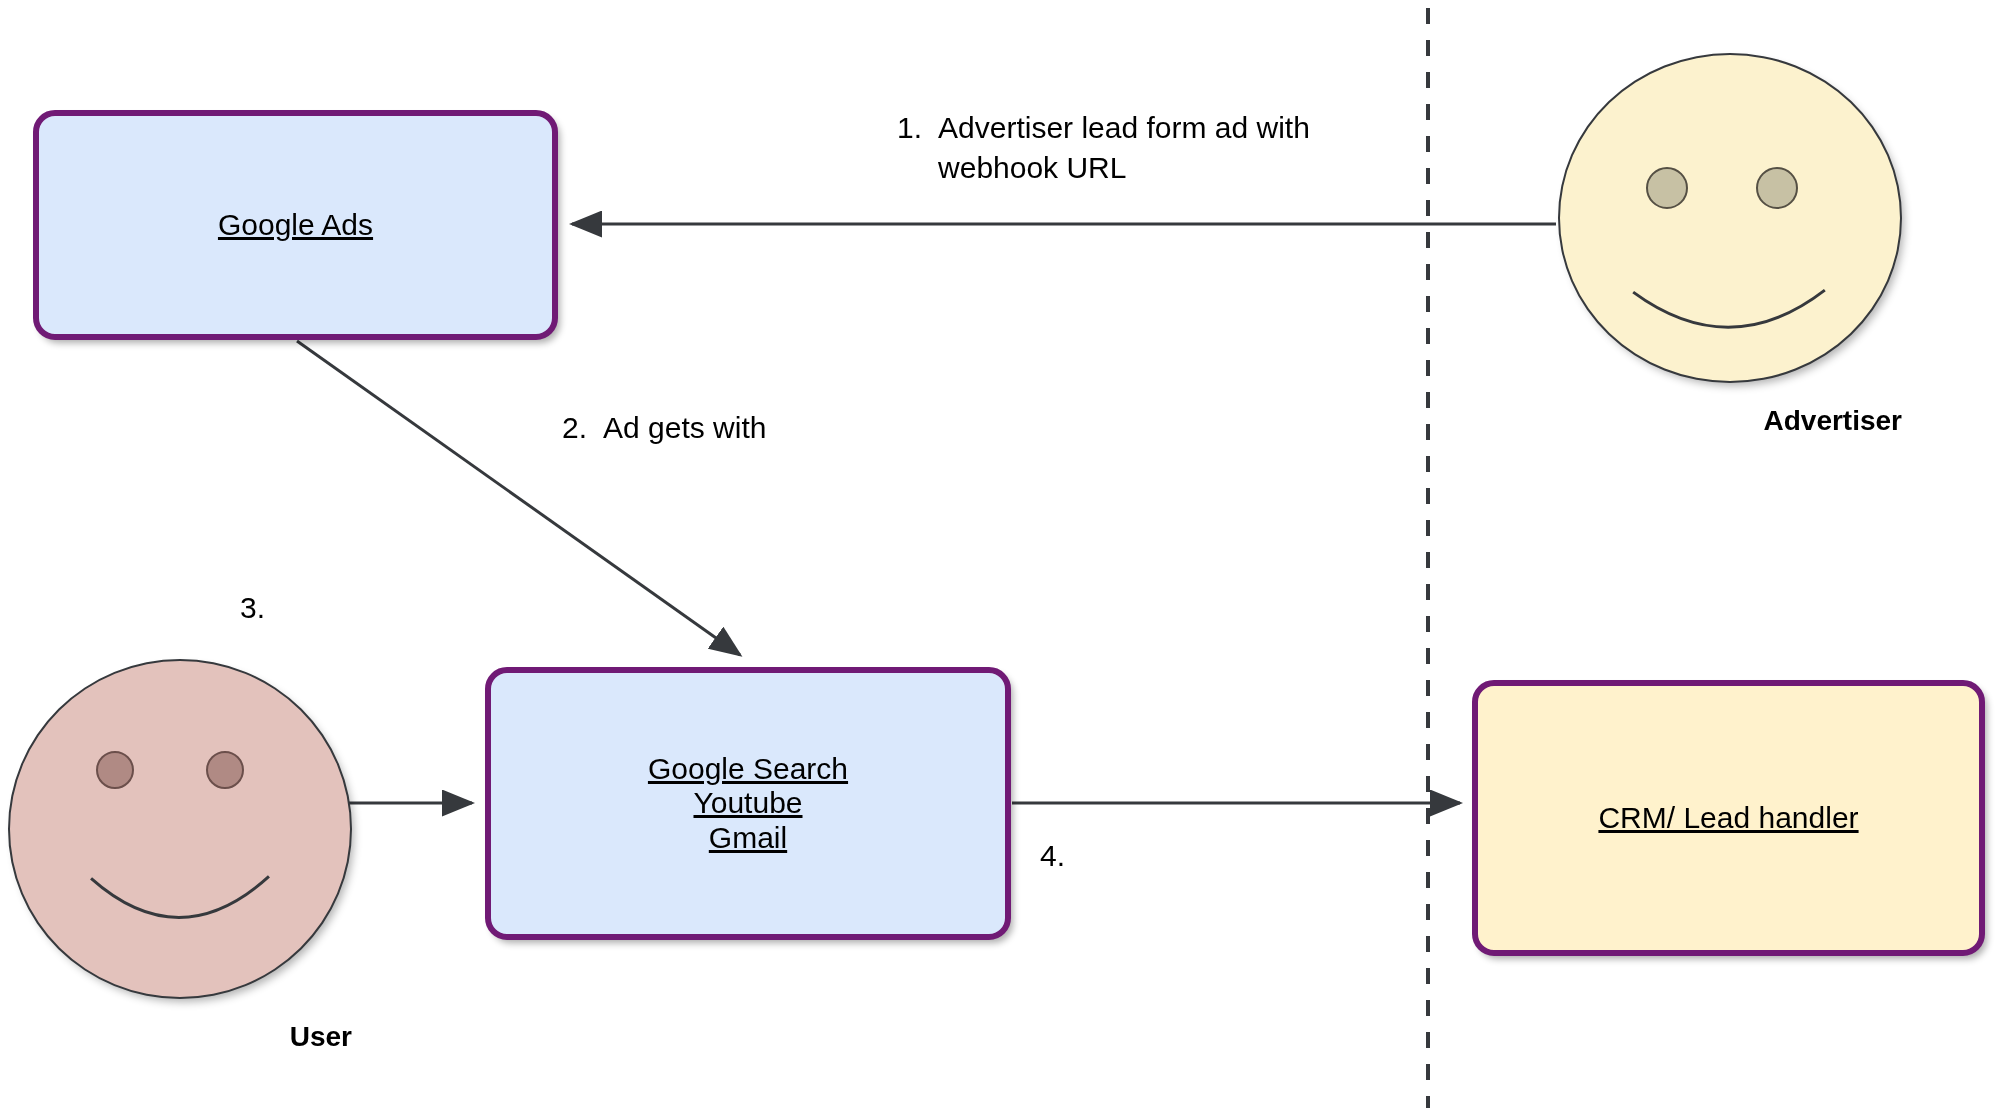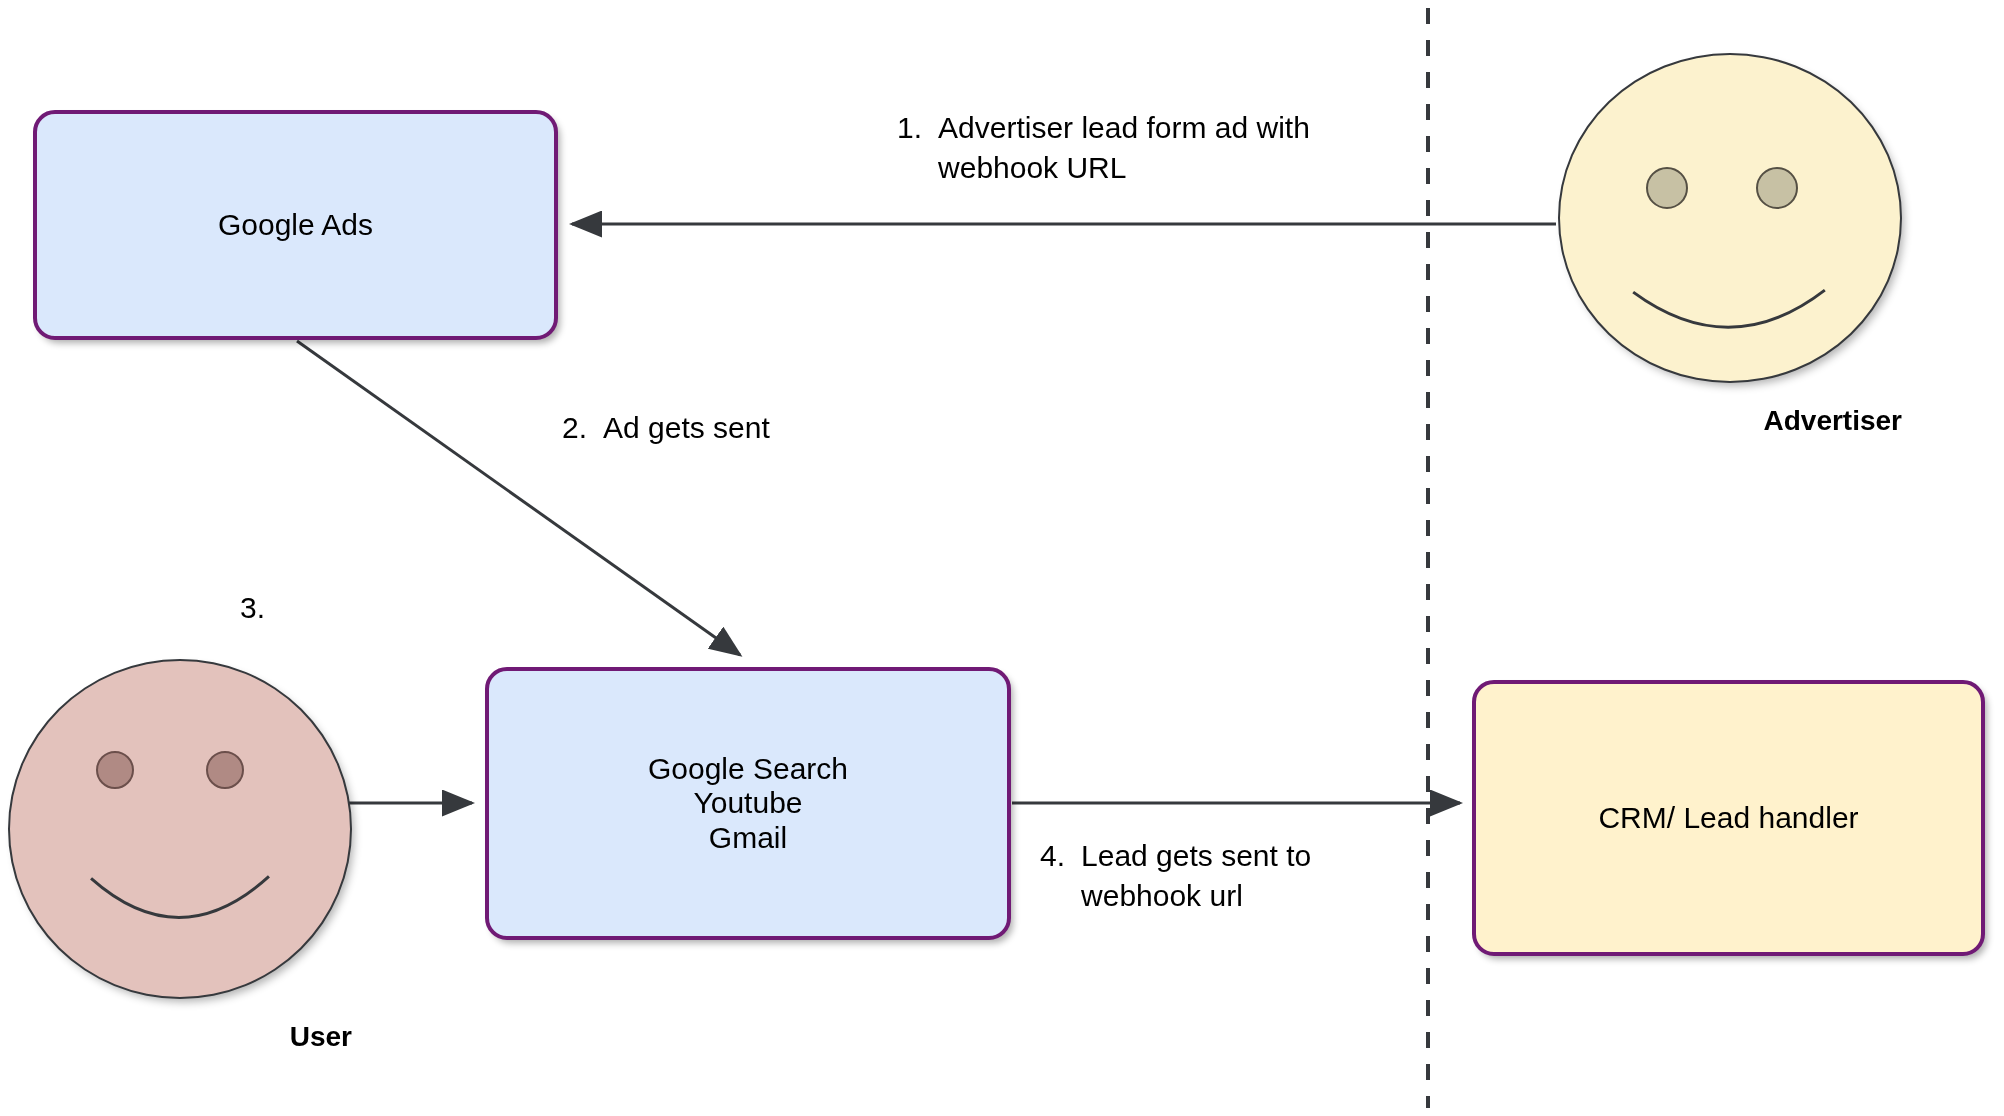--- a/index.html
+++ b/index.html
@@ -25,30 +25,31 @@
     top: 0;
     width: 2004px;
     height: 1116px;
     pointer-events: none;
   }
 
   
   .node-box {
     position: absolute;
     box-sizing: border-box;
-    border: 4px solid #701a75;
+    border: 6px solid #701a75;
     border-radius: 22px;
     display: flex;
     align-items: center;
     justify-content: center;
     text-align: center;
     box-shadow: 4px 5px 7px -2px rgba(0,0,0,0.32);
     font-size: 30px;
     line-height: 1.15;
     color: #000;
+    text-decoration: underline;
   }
   #box-google-ads {
     left: 33px;  top: 110px;
     width: 525px; height: 230px;
     background: #dae8fc;
   }
   #box-google-properties {
     left: 485px; top: 667px;
     width: 526px; height: 273px;
     background: #dae8fc;
@@ -204,25 +205,24 @@
     <div class="actor-label">User</div>
   </div>
 
   <div class="edge-label" id="label-step1">
     <span class="num">1.</span>
     <span class="txt">Advertiser lead form ad with webhook URL</span>
   </div>
 
   <div class="edge-label" id="label-step2">
     <span class="num">2.</span>
-    <span class="txt">Ad gets sent</span>
+    <span class="txt">Ad gets with</span>
   </div>
 
   <div class="edge-label" id="label-step3">
     <span class="num">3.</span>
   </div>
 
   <div class="edge-label" id="label-step4">
     <span class="num">4.</span>
-    <span class="txt">Lead gets sent to webhook url</span>
   </div>
 
 </div>
 
 </body></html>

